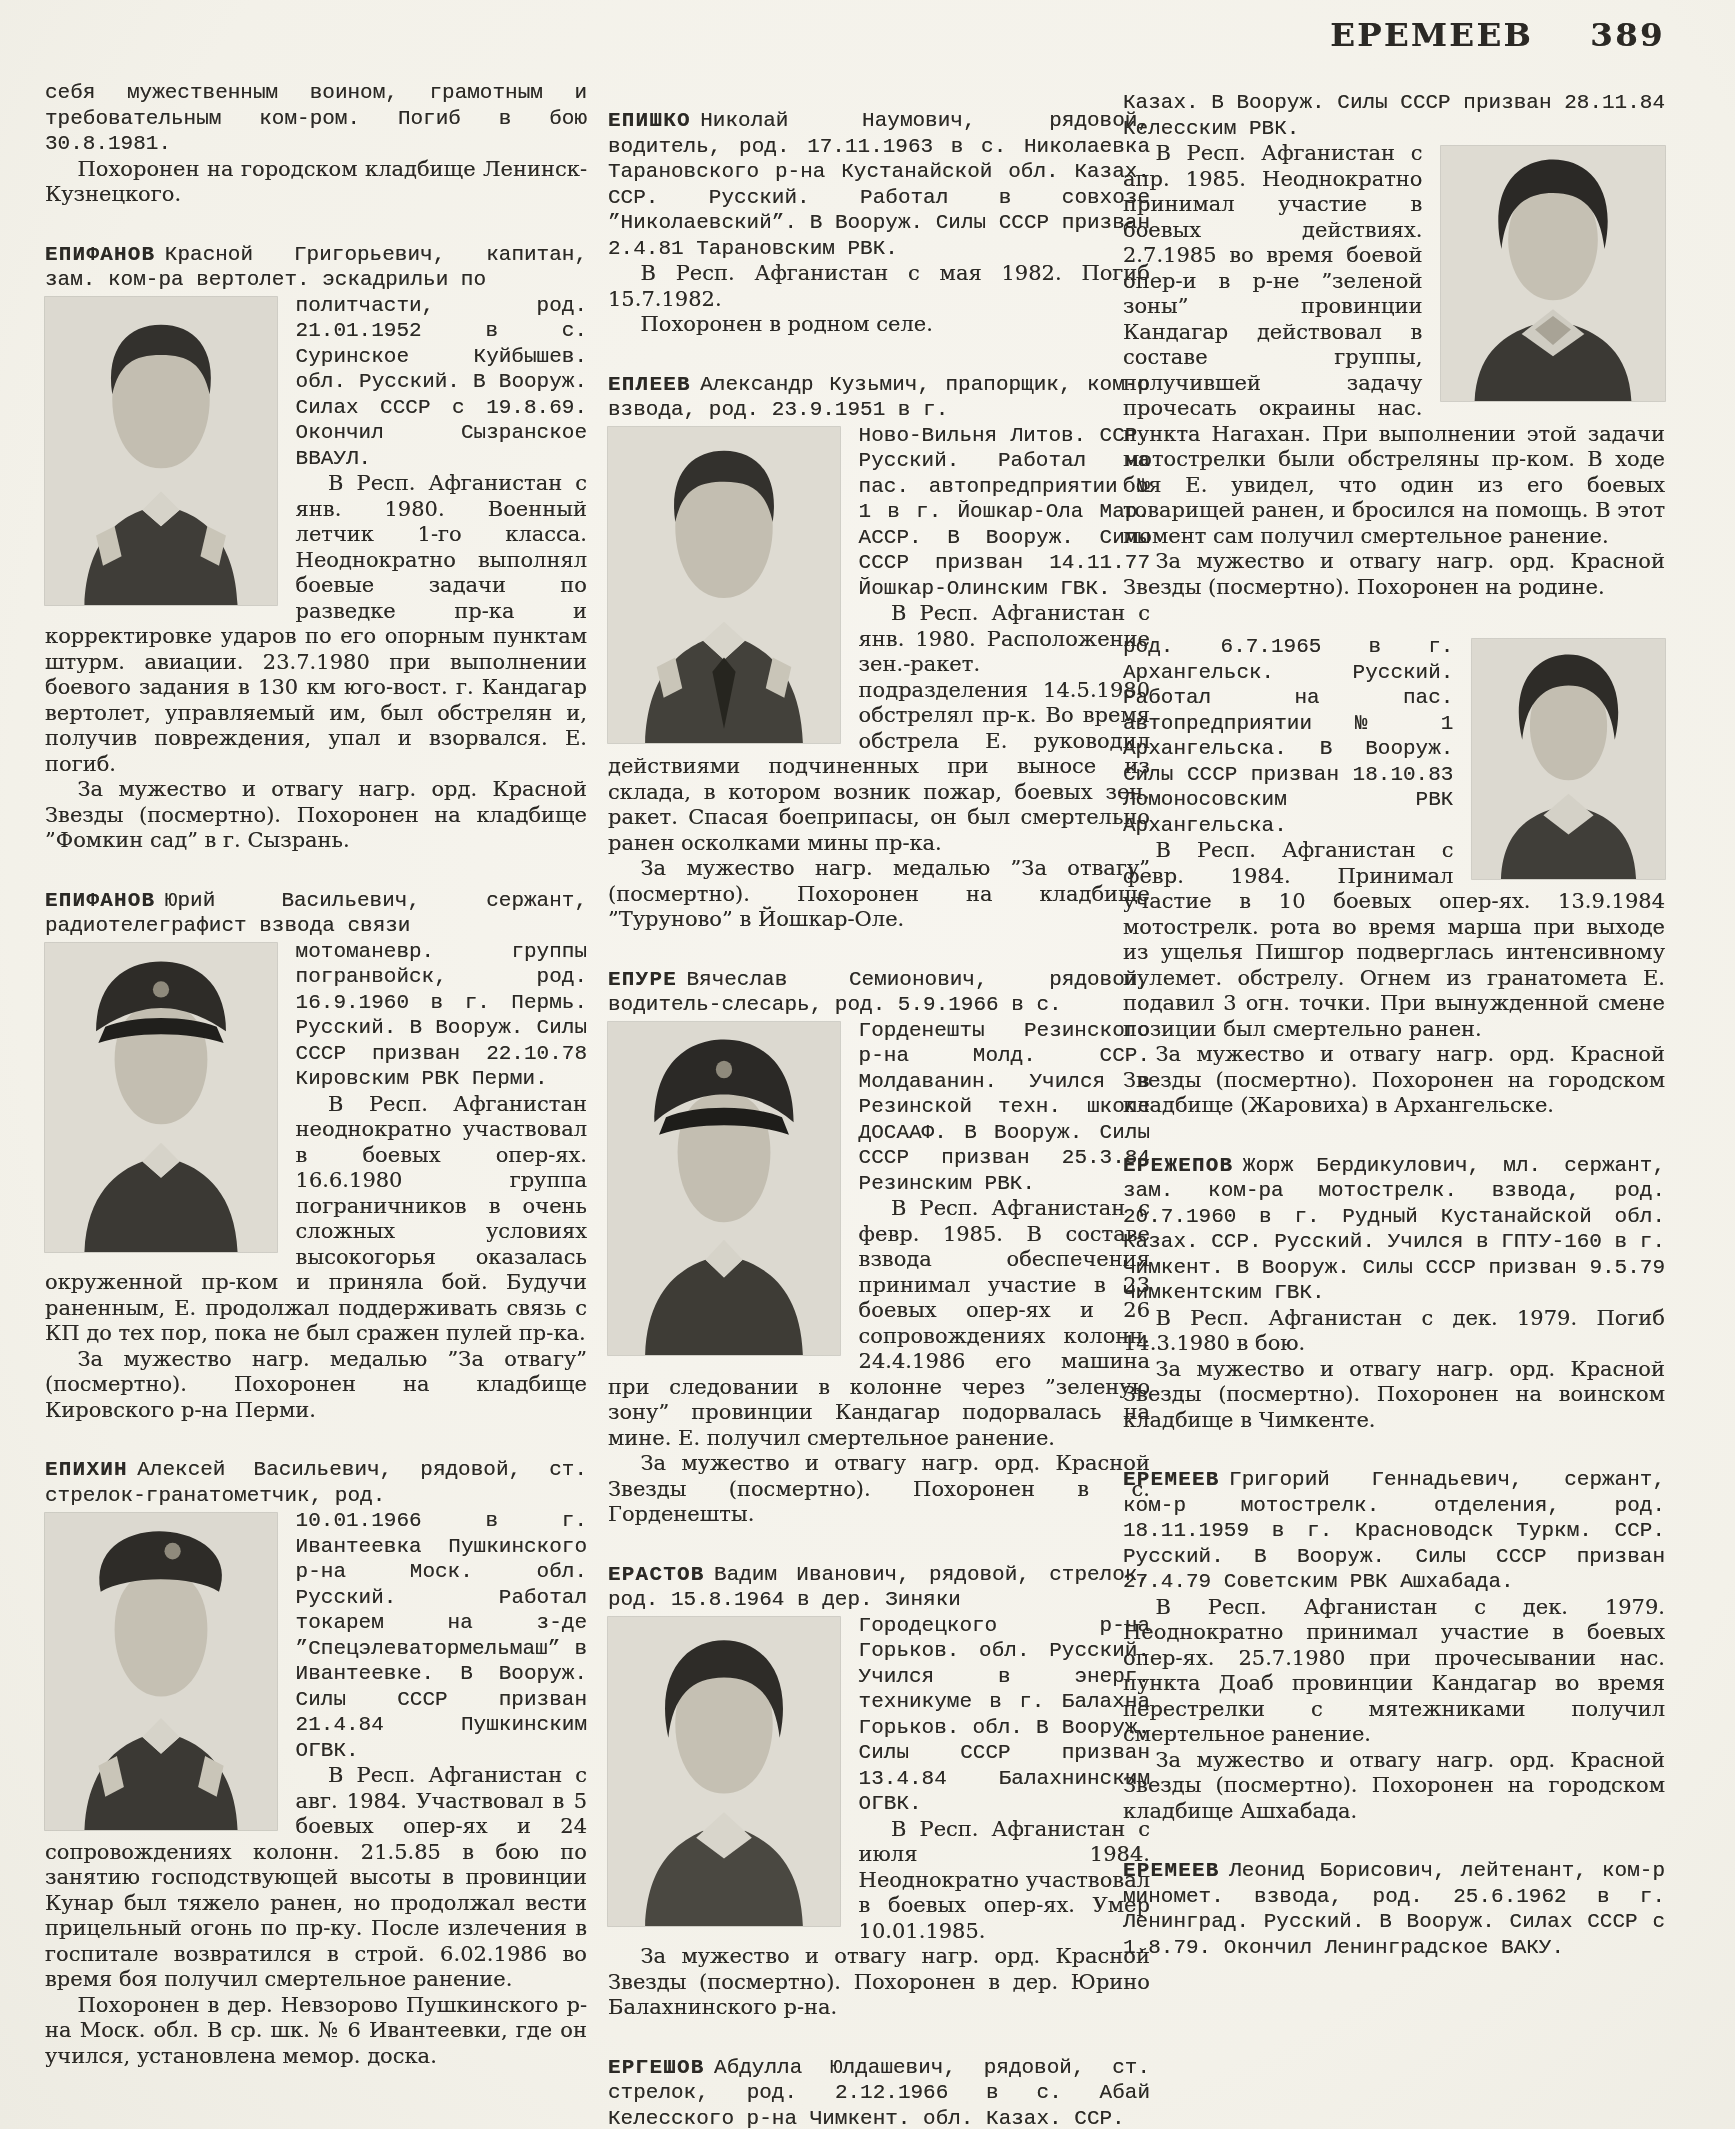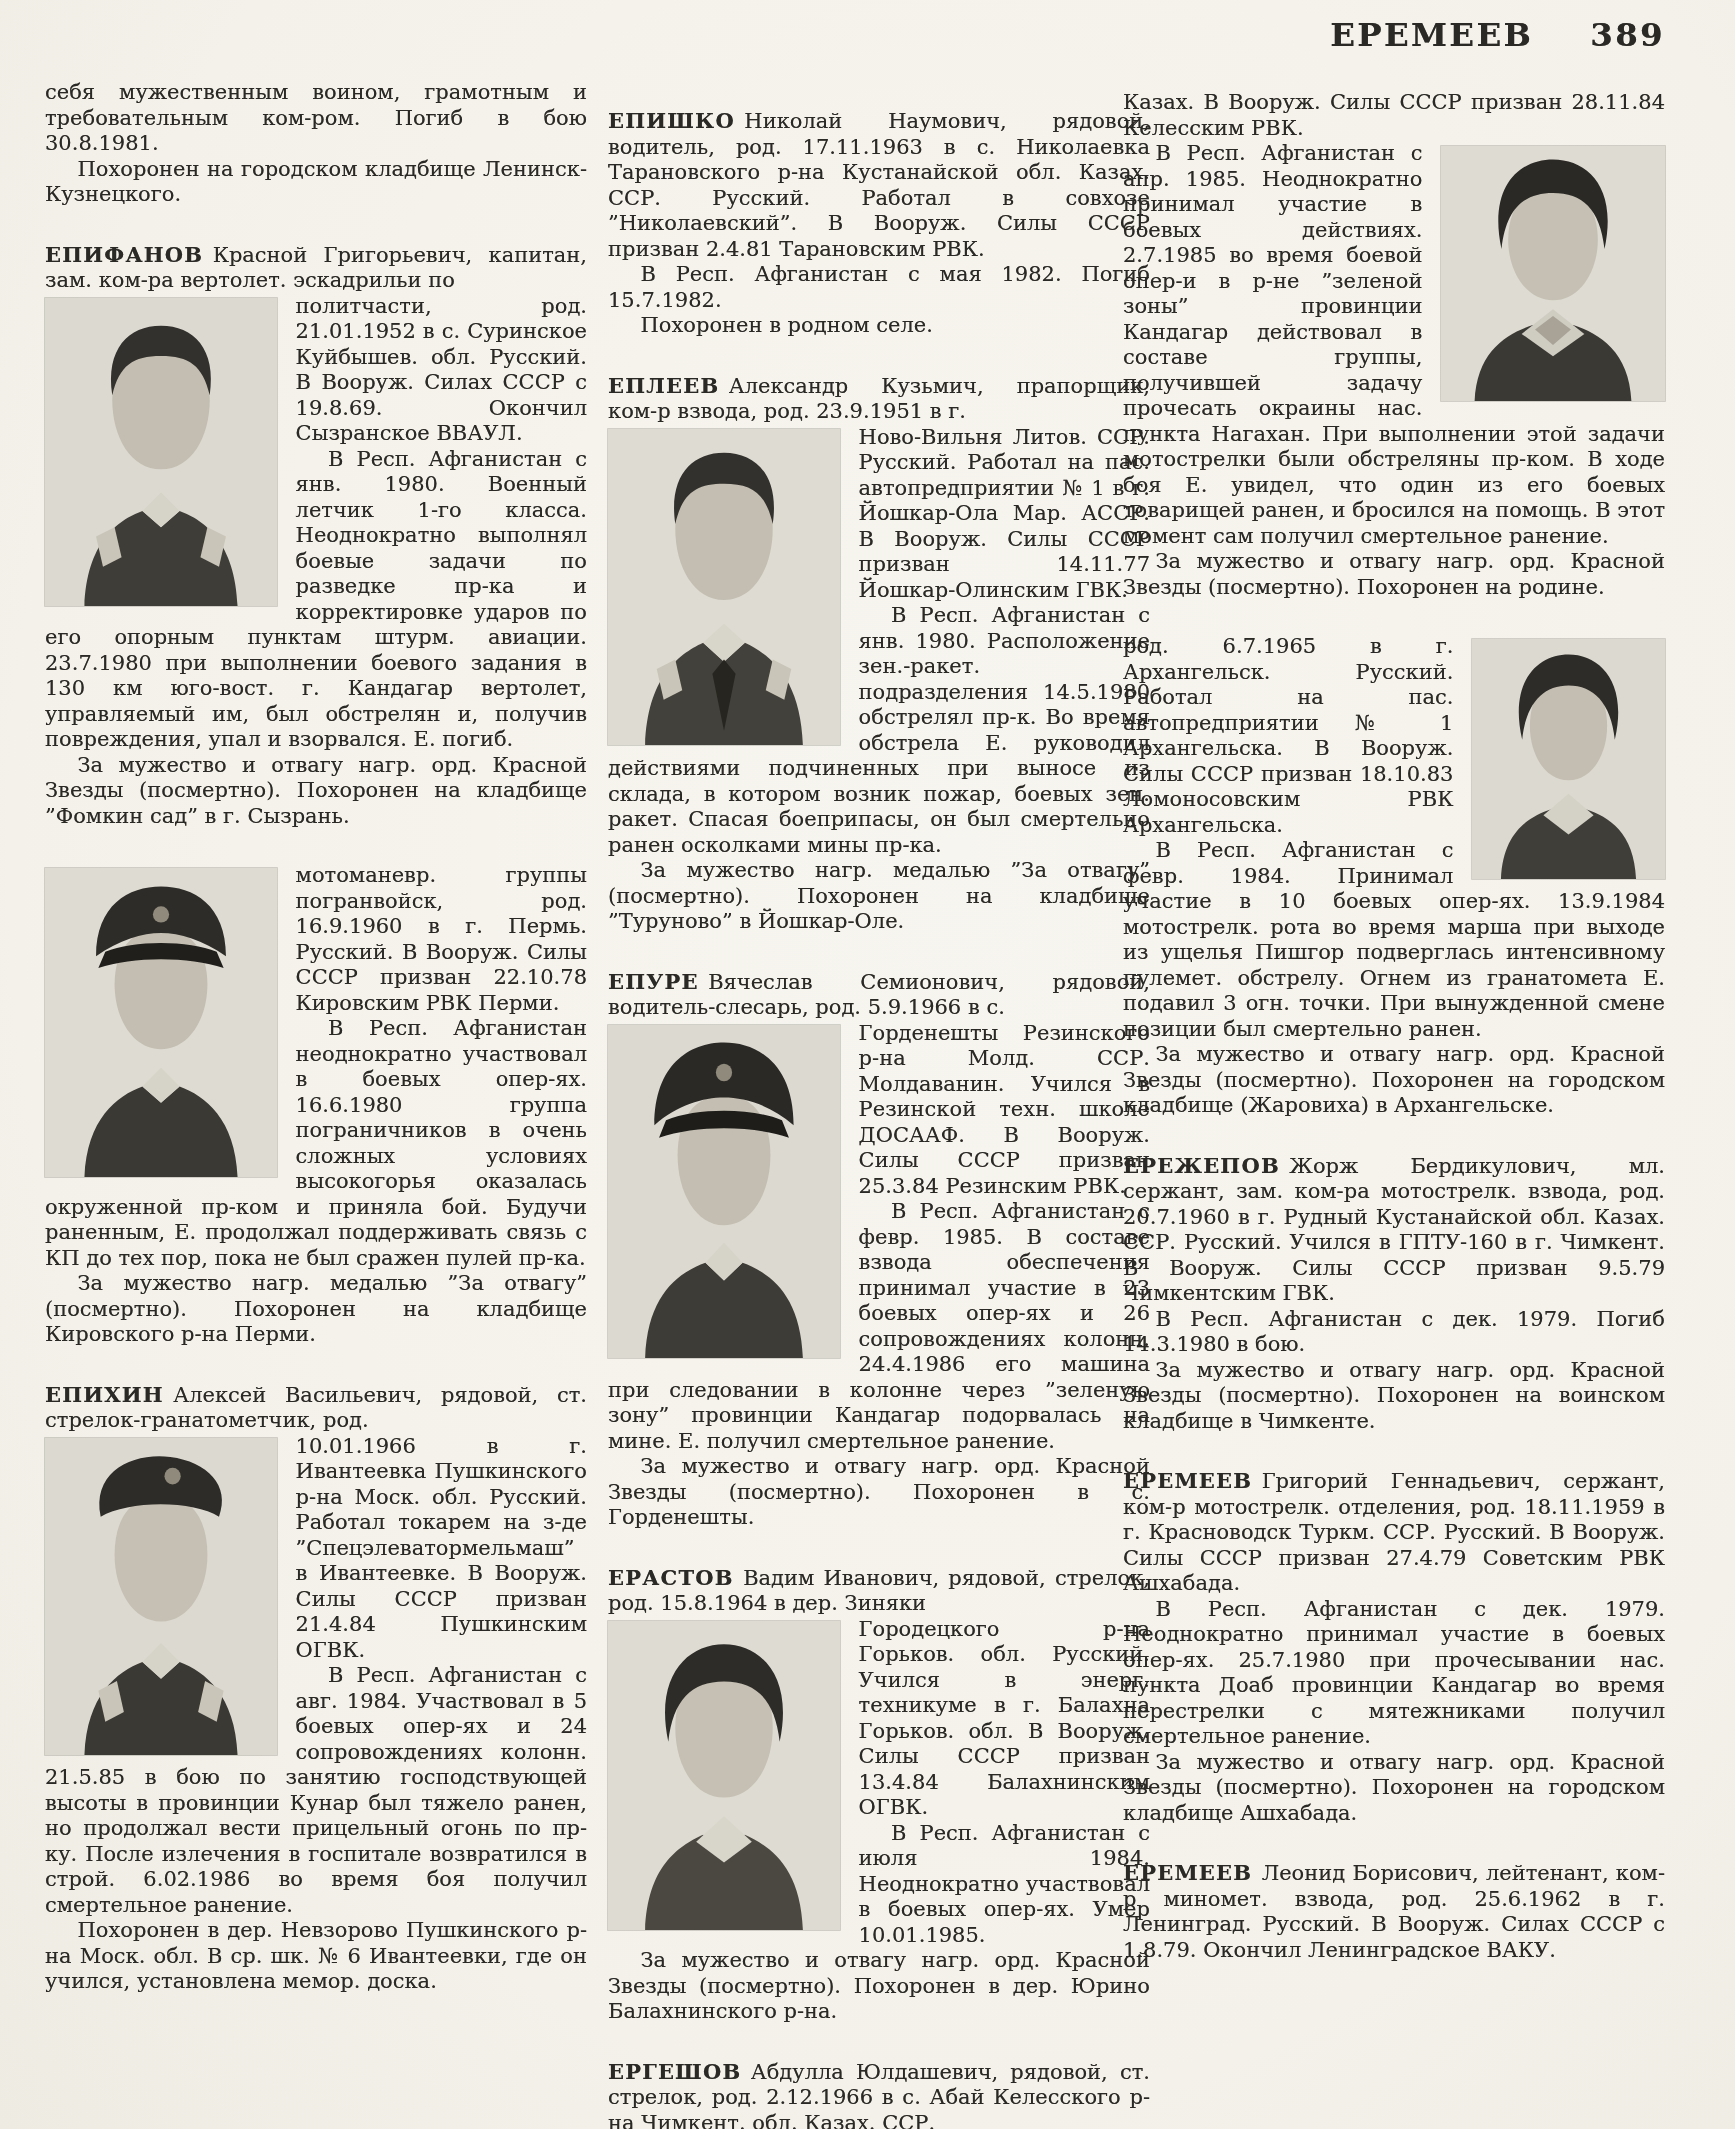--- a/index.html
+++ b/index.html
@@ -20,21 +20,21 @@
   .col3{left:1123px;top:21.7px;}
   .page-header{
     display:flex;justify-content:flex-end;align-items:baseline;gap:57px;
     font-size:32.5px;font-weight:bold;letter-spacing:2.3px;
     margin-bottom:43px;
   }
   .entry{margin-bottom:34px;}
   .entry::after{content:"";display:block;clear:both;}
   .p{margin:0;text-align:justify;}
   .ind{text-indent:32.5px;}
-  .lead,.cont{text-indent:0;}
+  .lead,.cont{text-indent:0;font-family:Liberation Mono, monospace;}
   .surname{font-weight:bold;letter-spacing:1.2px;margin-right:0.45em;}
   .photo{
     margin:4.6px 18.6px 7.7px 0;padding:0;
     float:left;
     background:#dcd9d0;
     box-shadow:0 0 0 0.8px rgba(60,58,52,0.25);
   }
   .photo.fr{float:right;margin:4.6px 0 7.7px 18.6px;}
   .photo svg{display:block;width:100%;height:100%;}
 </style>
@@ -62,20 +62,21 @@
           <path d="M22 103 L30 99 L33 112 L25 116Z" fill="#c9c5b8"></path>
           <path d="M78 103 L70 99 L67 112 L75 116Z" fill="#c9c5b8"></path>
         </svg>
       </figure>
       <p class="p cont">политчасти, род. 21.01.1952 в с. Суринское Куйбышев. обл. Русский. В Вооруж. Силах СССР с 19.8.69. Окончил Сызранское ВВАУЛ.</p>
       <p class="p ind">В Респ. Афганистан с янв. 1980. Военный летчик 1-го класса. Неоднократно выполнял боевые задачи по разведке пр-ка и корректировке ударов по его опорным пунктам штурм. авиации. 23.7.1980 при выполнении боевого задания в 130 км юго-вост. г. Кандагар вертолет, управляемый им, был обстрелян и, получив повреждения, упал и взорвался. Е. погиб.</p>
       <p class="p ind">За мужество и отвагу нагр. орд. Красной Звезды (посмертно). Похоронен на кладбище ”Фомкин сад” в г. Сызрань.</p>
     </article>
 
     <article class="entry">
+      <p class="p lead"><span class="surname">ЕПИФАНОВ</span><span>Юрий Васильевич, сержант, радиотелеграфист взвода связи</span></p>
       <figure class="photo fl" style="width:232px;height:309px">
         <svg viewBox="0 0 100 133" preserveAspectRatio="none">
           <rect width="100" height="133" fill="#dedbd2"></rect>
           <path d="M50 26 C37 26 30 36 30 50 C30 65 38 78 50 78 C62 78 70 65 70 50 C70 36 63 26 50 26Z" fill="#c3beb1"></path>
           <path d="M22 38 C22 16 36 8 50 8 C64 8 78 16 78 38 C68 31 58 28 50 28 C42 28 32 31 22 38Z" fill="#2e2c28"></path>
           <path d="M26 36 C38 31 62 31 74 36 L77 43 C62 38 38 38 23 43Z" fill="#201f1c"></path>
           <circle cx="50" cy="20" r="3.5" fill="#8f8a7c"></circle>
           <path d="M17 133 C18 108 31 98 42 94 L50 101 L58 94 C69 98 82 108 83 133Z" fill="#3b3934"></path>
           <path d="M42 94 L50 86 L58 94 L50 101Z" fill="#d6d3c9"></path>
         </svg>

